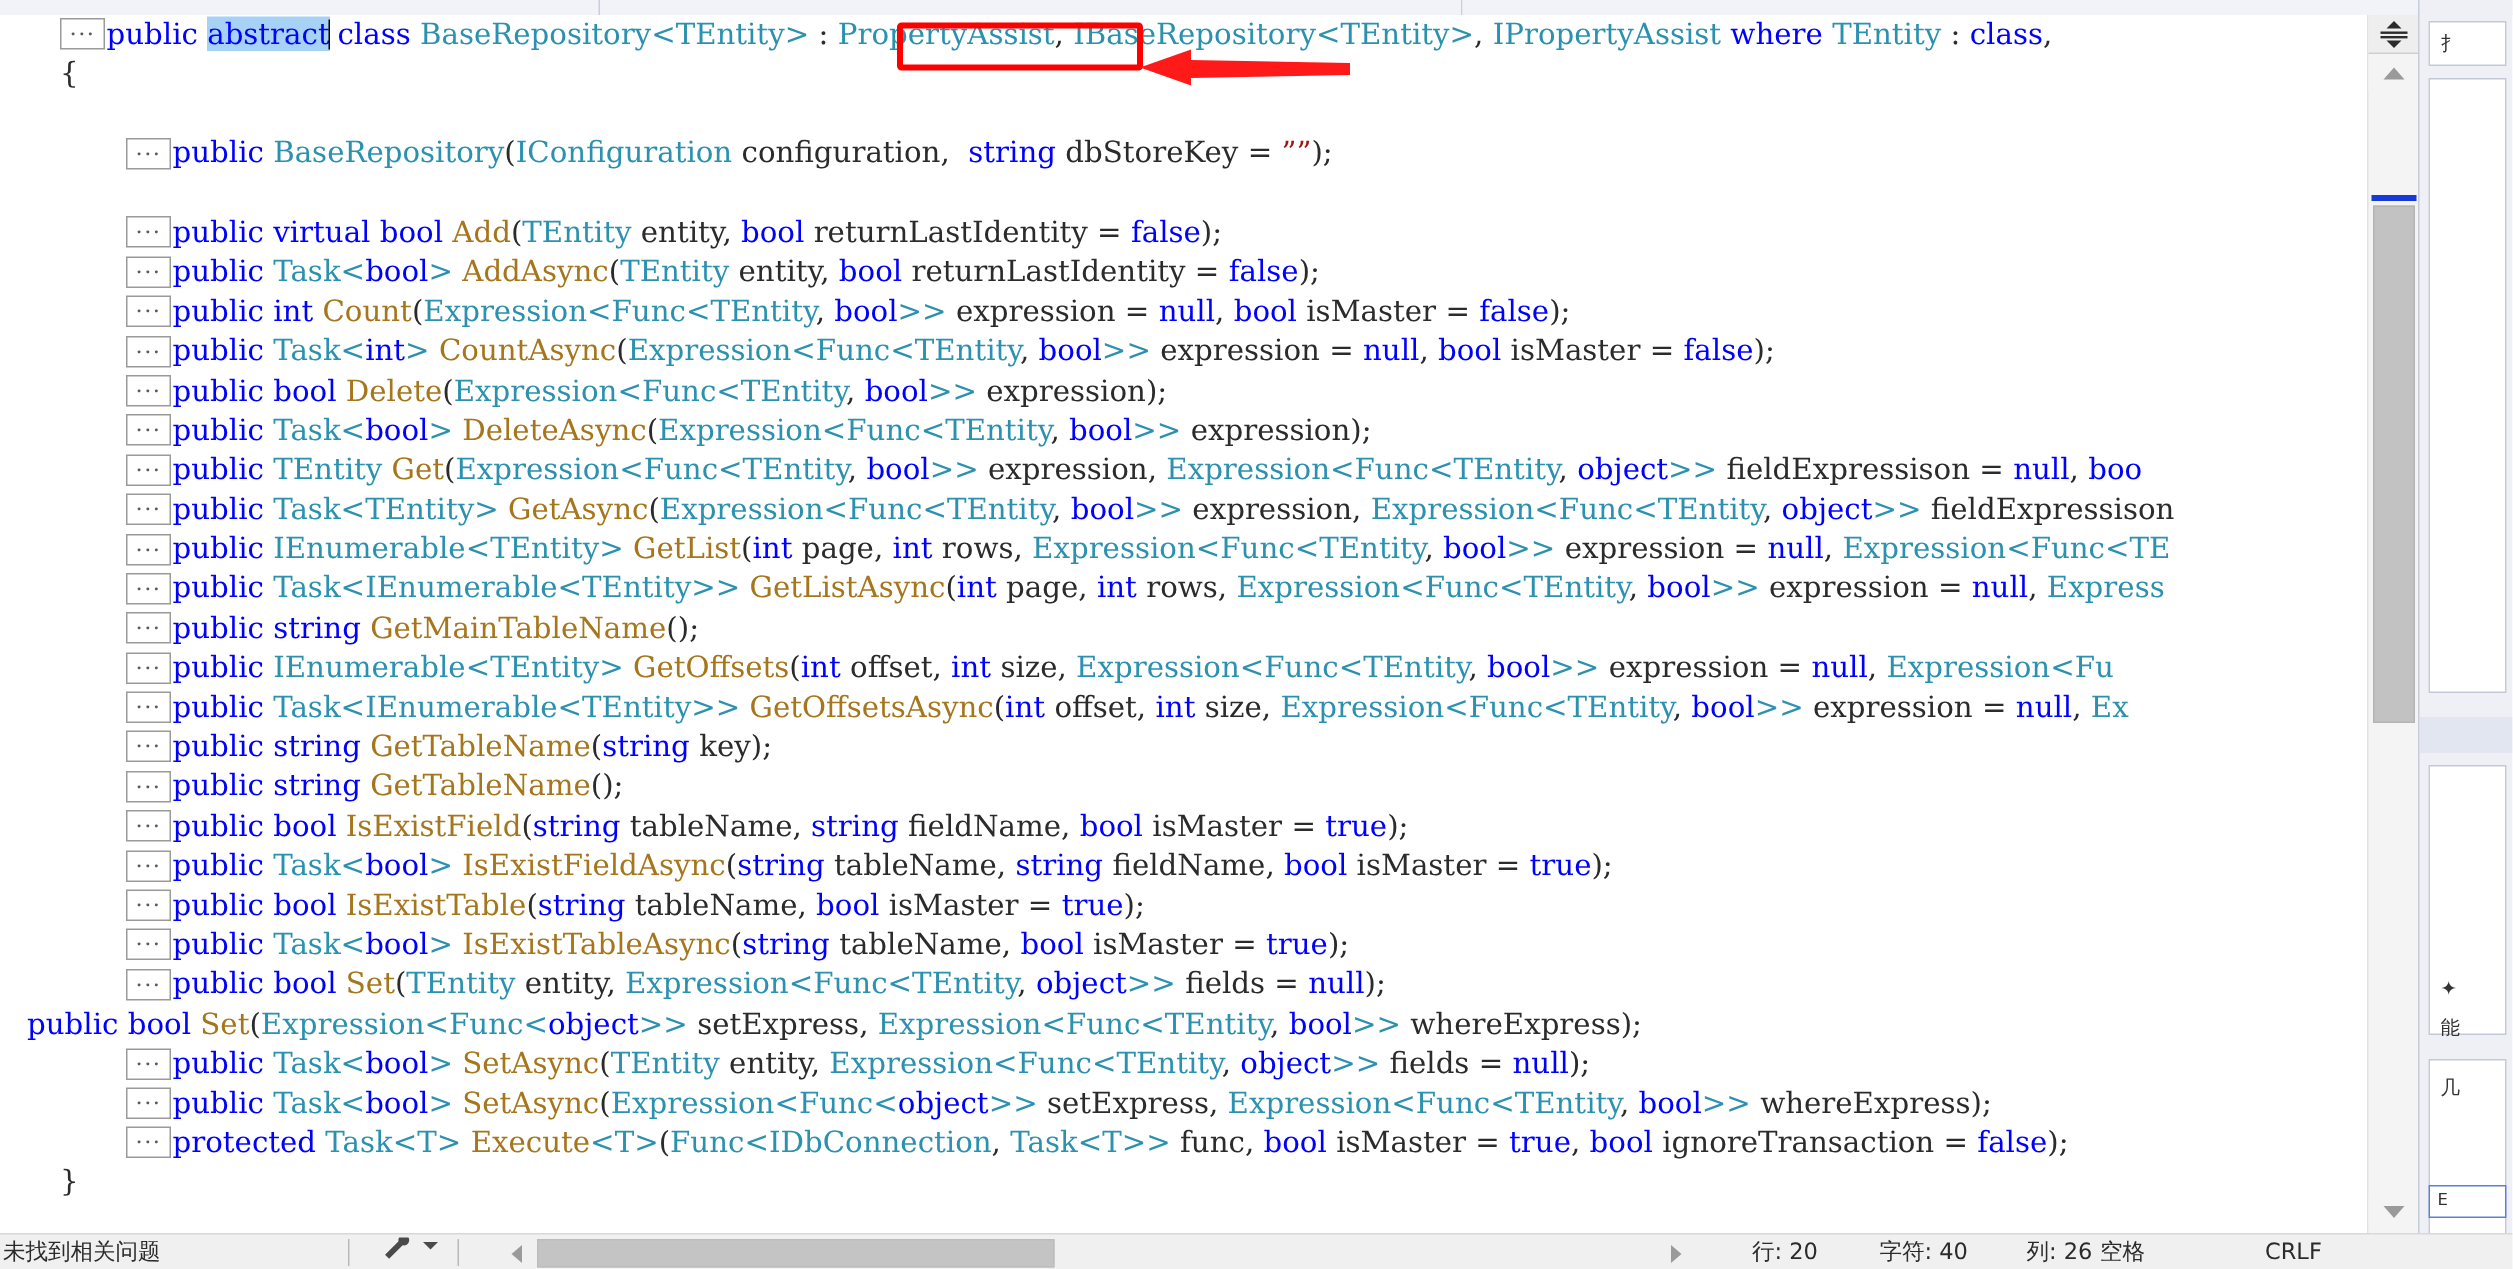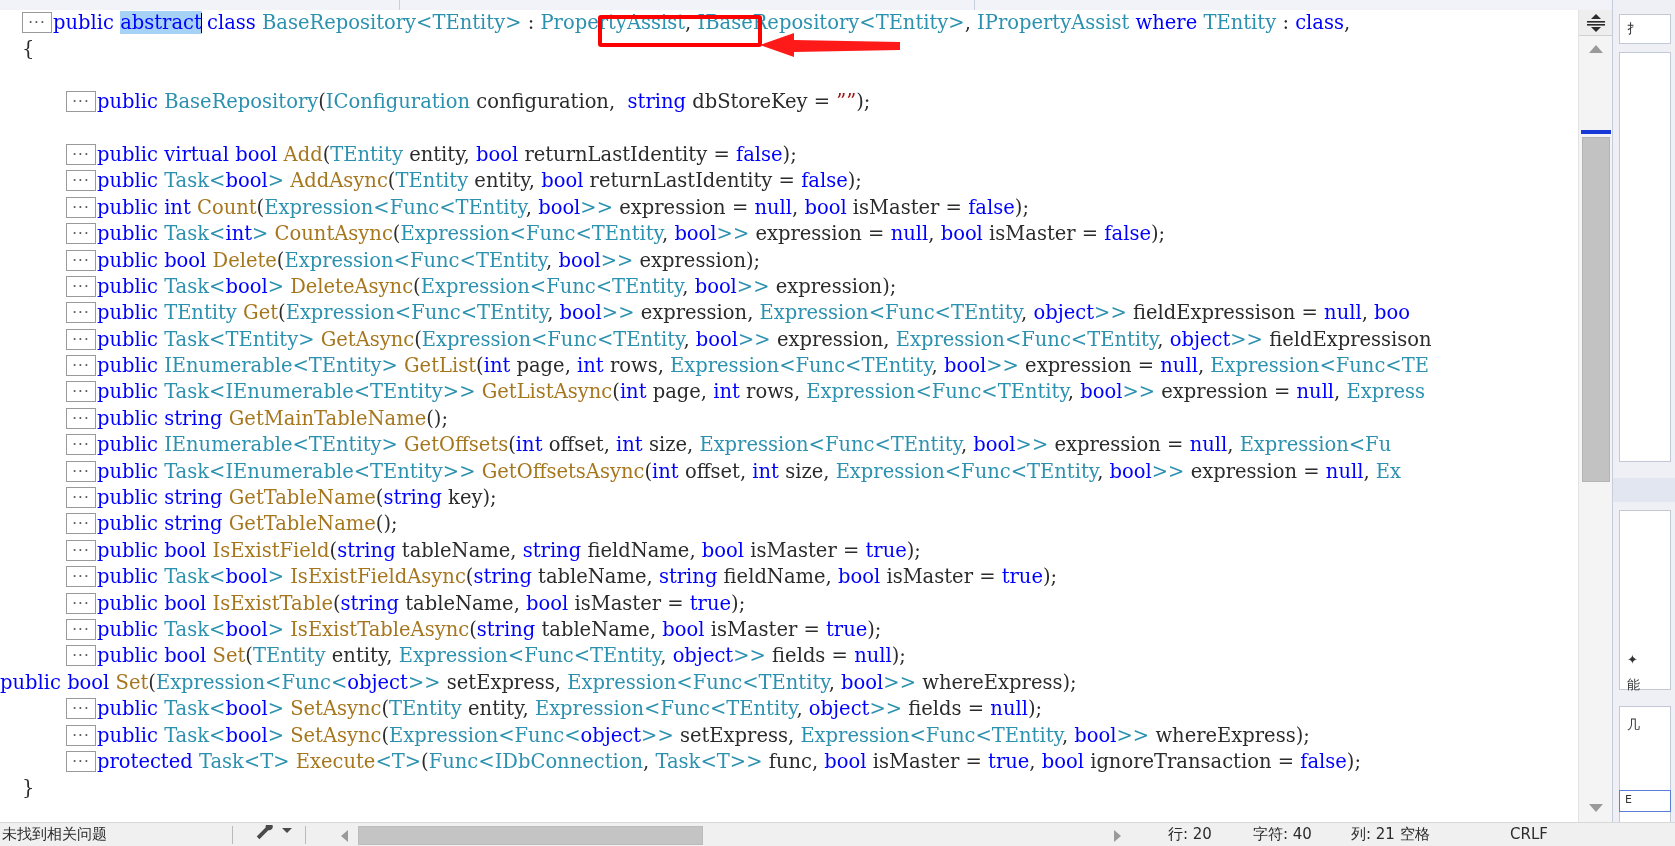--- a/index.html
+++ b/index.html
@@ -41,20 +41,21 @@
     overflow: hidden;
   }
 
   .code-area {
     position: absolute;
     top: 0; left: 0;
     width: 1540px;
     height: 812px;
     overflow: hidden;
     white-space: pre;
+    padding-left: 18px;
   }
 
   .line {
     position: relative;
     height: 26.4px;
     line-height: 26.4px;
     font-family: "DejaVu Serif", serif;
     font-size: 19.5px;
     letter-spacing: 0px;
     white-space: pre;
@@ -332,18 +333,18 @@
       <div class="hs-thumb"></div>
       <div class="hs-right">
         <svg width="10" height="14" viewBox="0 0 10 14">
             <path d="M2 1 L2 13 L9 7 Z" fill="#9a9a9a"></path>
           </svg>
       </div>
     </div>
 
     <div class="sb-right" style="left:1168px;">行: 20</div>
     <div class="sb-right" style="left:1253px;">字符: 40</div>
-    <div class="sb-right" style="left:1351px;">列: 21</div>
+    <div class="sb-right" style="left:1351px;">列: 26</div>
     <div class="sb-right" style="left:1400px;">空格</div>
     <div class="sb-right" style="left:1510px;">CRLF</div>
   </div>
 
 </div>
 
 </body></html>

